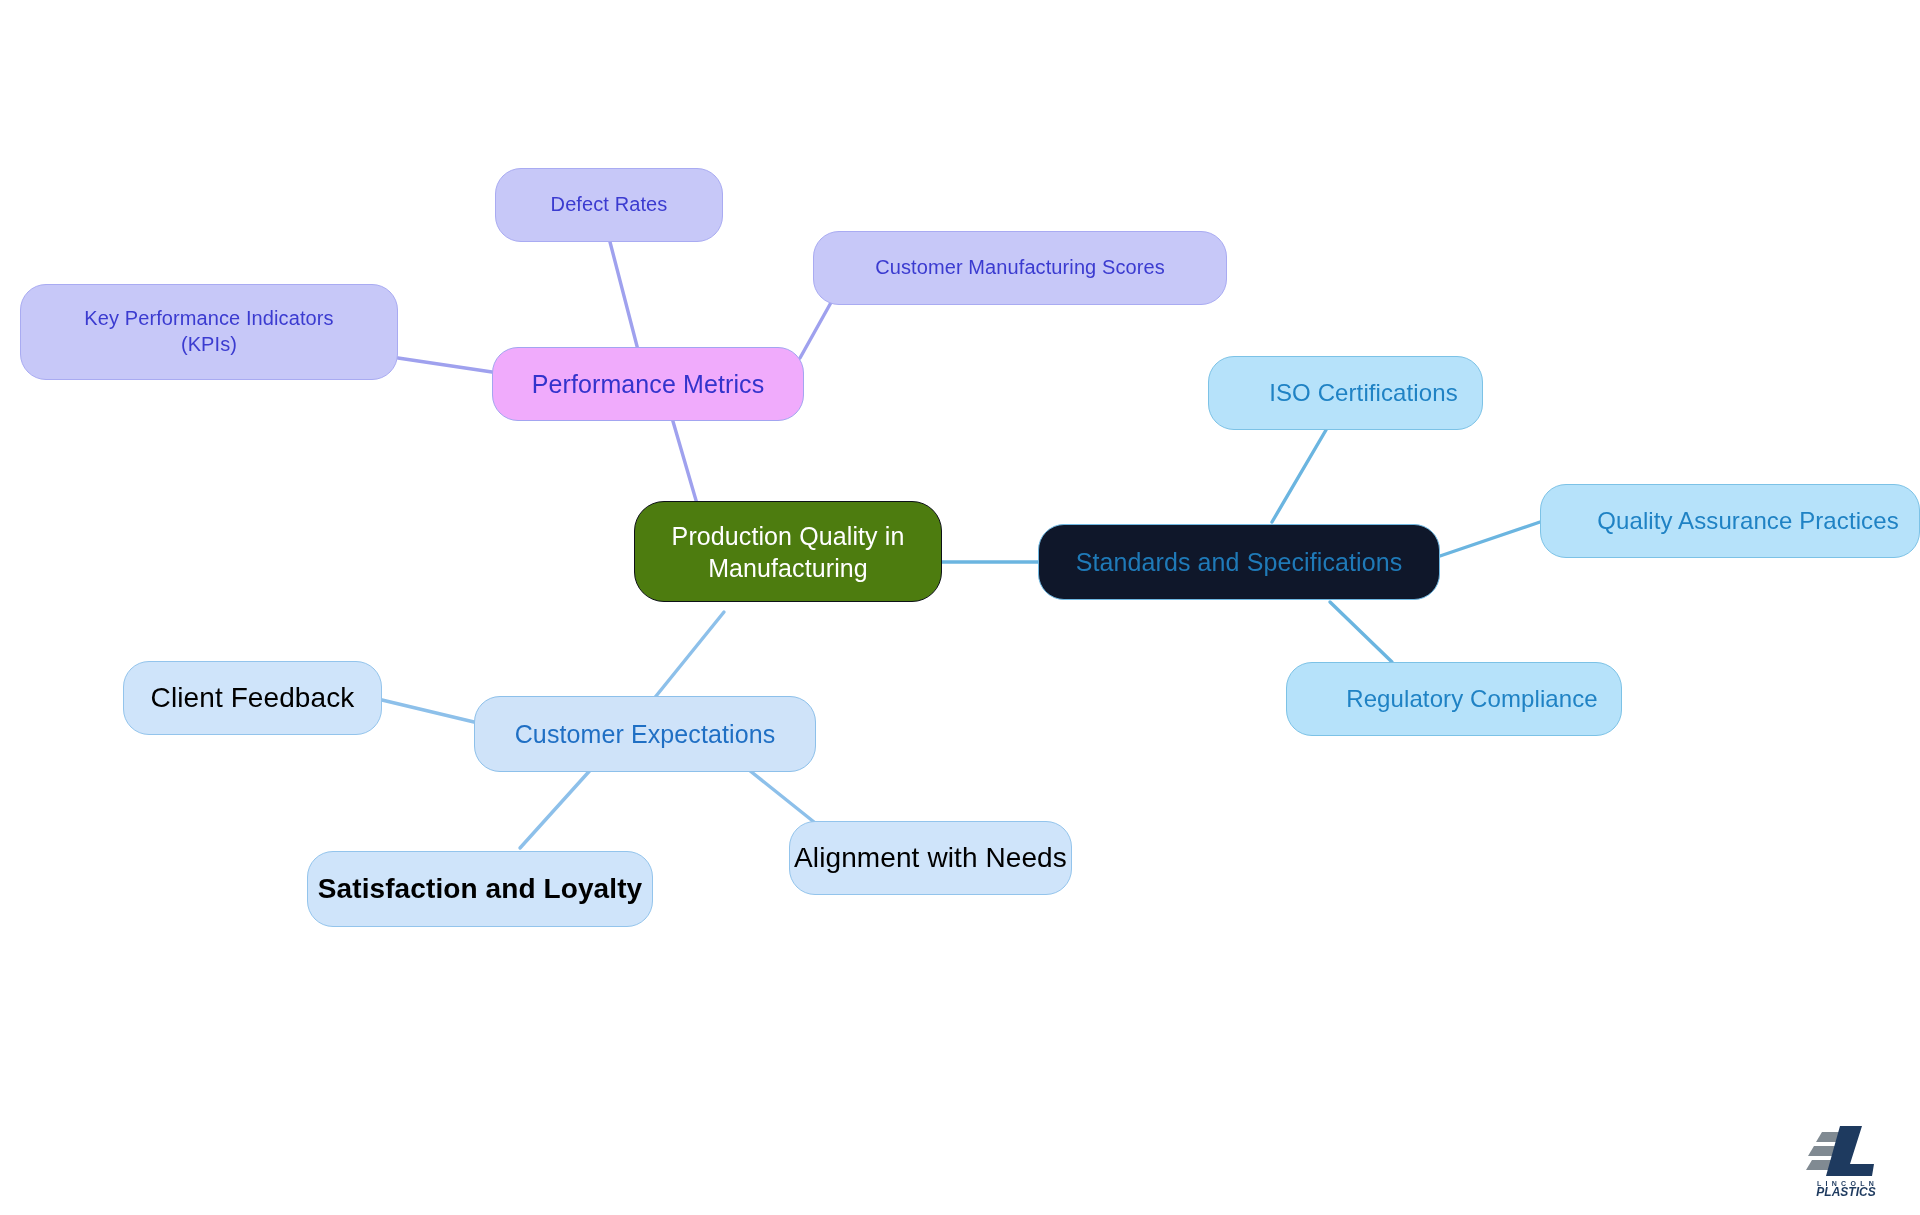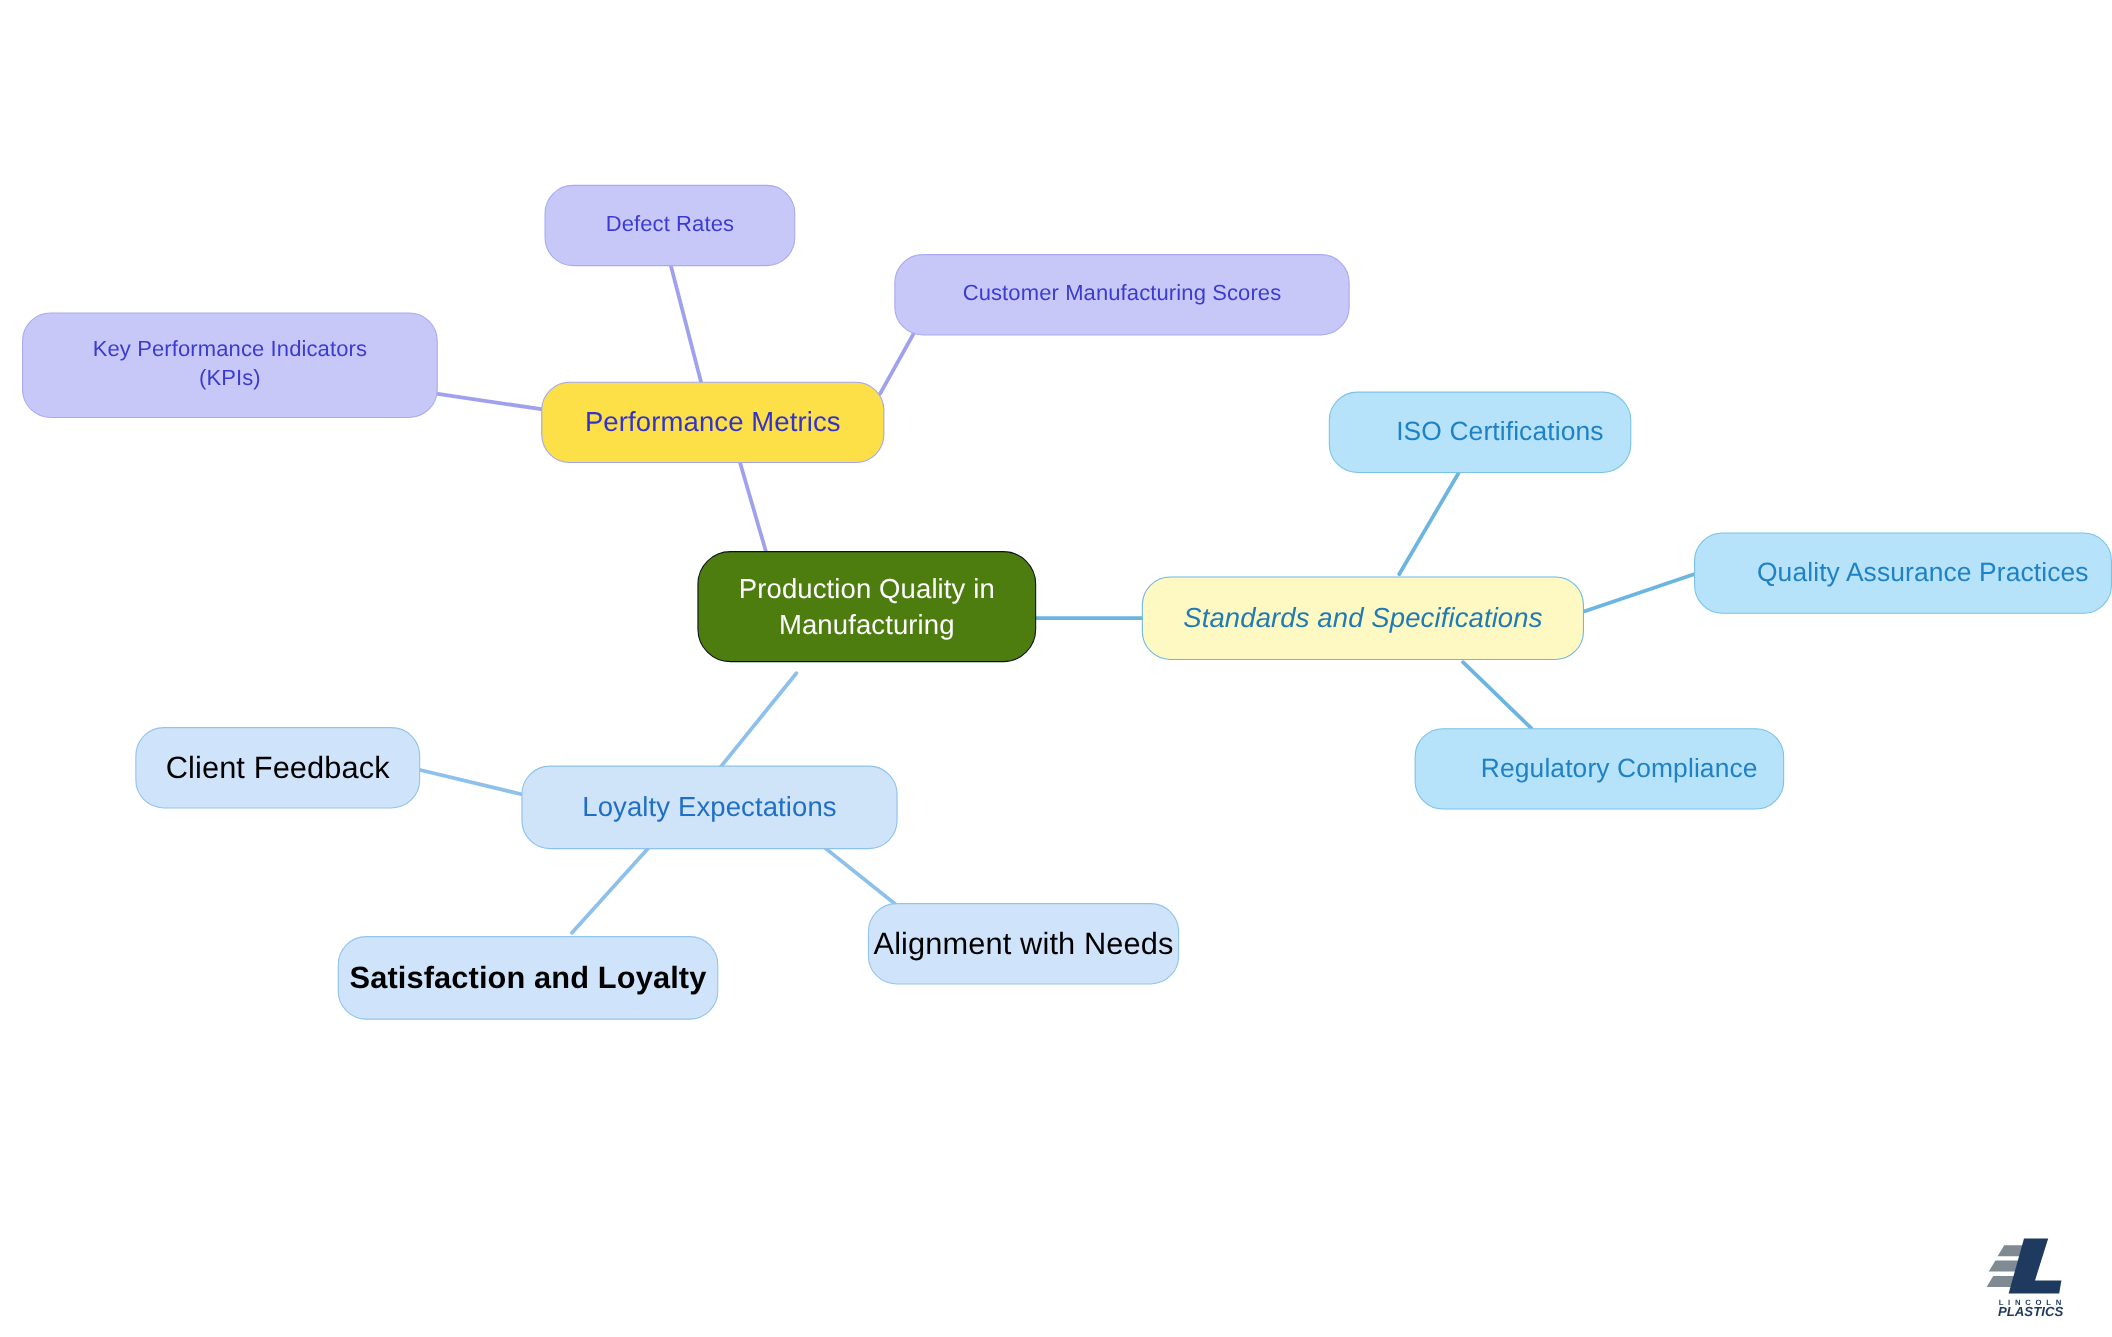--- a/index.html
+++ b/index.html
@@ -49,39 +49,38 @@
 
   .node.root {
     background: #4d7c0f;
     border-color: #0d1117;
     color: #ffffff;
     font-size: 25px;
     border-radius: 30px;
   }
 
   .node.purple-branch {
-    background: #fde047;
+    background: #f0abfc;
     border-color: #a3a5f0;
     color: #3333cc;
     font-size: 25px;
   }
 
   .node.purple-leaf {
     background: #c7c8f8;
     border-color: #a9abf2;
     color: #3b3bd0;
     font-size: 20px;
   }
 
   .node.blue-branch {
-    background: #fef9c3;
+    background: #0f172a;
     border-color: #6fb8e2;
     color: #1f7ab8;
     font-size: 25px;
-    font-style: italic;
   }
 
   .node.blue-leaf {
     background: #b6e2fa;
     border-color: #7cc2e6;
     color: #1f82c4;
     font-size: 24px;
     padding-left: 36px;
   }
 
@@ -162,21 +161,21 @@
 
   <div class="node blue-leaf" style="left:1540px; top:484px; width:380px; height:74px;">
     <span>Quality Assurance Practices</span>
   </div>
 
   <div class="node blue-leaf" style="left:1286px; top:662px; width:336px; height:74px;">
     <span>Regulatory Compliance</span>
   </div>
 
   <div class="node paleblue-branch" style="left:474px; top:696px; width:342px; height:76px;">
-    <span>Loyalty Expectations</span>
+    <span>Customer Expectations</span>
   </div>
 
   <div class="node paleblue-leaf" style="left:123px; top:661px; width:259px; height:74px;">
     <span>Client Feedback</span>
   </div>
 
   <div class="node paleblue-leaf" style="left:307px; top:851px; width:346px; height:76px;font-weight:bold;">
     <span>Satisfaction and Loyalty</span>
   </div>
 

